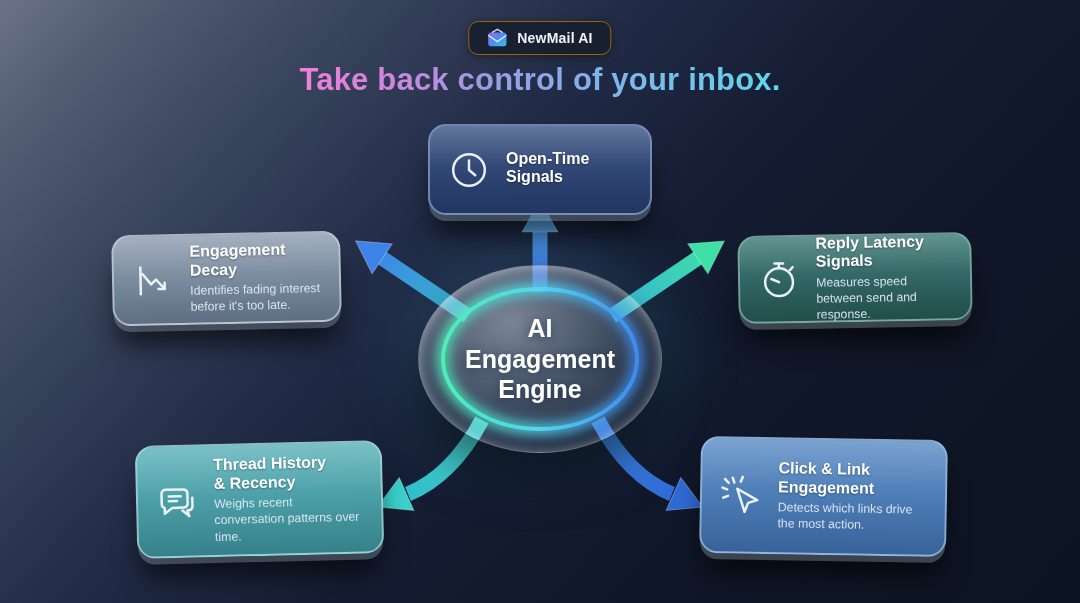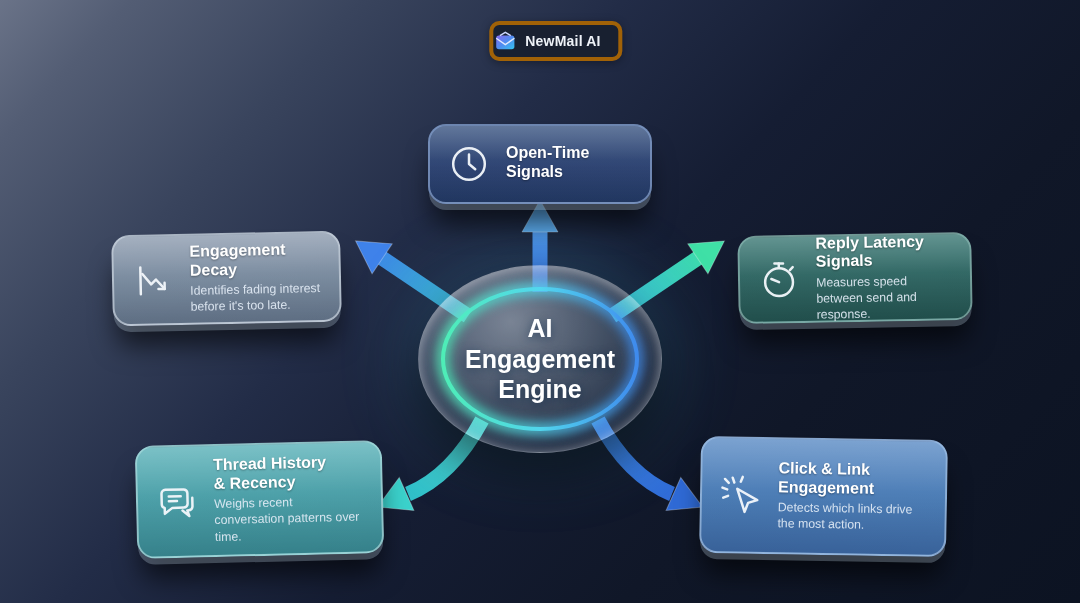--- a/index.html
+++ b/index.html
@@ -7,24 +7,23 @@
     width:1080px;height:603px;overflow:hidden;position:relative;
     font-family:"Liberation Sans",sans-serif;
     background:linear-gradient(133deg,#6a7388 0%,#535d74 8%,#39445d 22%,#222c47 38%,#151d33 54%,#101728 72%,#0c1322 100%);
   }
   .stage{position:absolute;inset:0;}
 
   
   .badge{
     position:absolute;top:21px;left:50%;transform:translateX(-50%);
     display:flex;align-items:center;gap:9px;z-index:5;
-    padding:6px 18px 6px 1px;border-radius:10px;
-    background:rgba(24,31,47,0.92);border:4px solid #a16207;
+    padding:6px 18px 6px 17px;border-radius:10px;
+    background:rgba(24,31,47,0.92);border:1px solid #a16207;
     box-shadow:0 2px 8px rgba(0,0,0,0.35);
-    margin-left:16px;
   }
   .badge-label{color:#eef2f8;font-size:14px;font-weight:600;letter-spacing:.2px;}
 
   
   .heading{position:absolute;top:62px;left:0;width:100%;text-align:center;z-index:5;}
   .heading span{
     display:inline-block;font-size:31px;font-weight:700;letter-spacing:.2px;
     background:linear-gradient(90deg,#f07fd8 0%,#d285dd 18%,#9d9ae4 38%,#84aee8 58%,#74c3ec 80%,#5fd8e8 100%);
     -webkit-background-clip:text;background-clip:text;color:transparent;
   }
@@ -42,21 +41,21 @@
   }
   .card-icon{flex:0 0 auto;width:46px;height:46px;opacity:.95;}
   .card-icon svg{width:100%;height:100%;}
   .card-text{position:relative;}
   .card-title{
     font-size:16px;font-weight:700;color:#ffffff;margin-bottom:3px;
     white-space:pre-line;line-height:1.15;text-shadow:0 1px 2px rgba(0,0,0,0.35);
   }
   .card-desc{font-size:12.3px;color:rgba(228,237,247,0.9);line-height:1.32;}
 
-  .card-open-time{left:428px;top:124px;width:224px;height:80px;
+  .card-open-time{left:428px;top:124px;width:224px;height:91px;
     background:linear-gradient(180deg,#36517f 0%,#2a4070 55%,#233a66 100%);
     border-color:rgba(170,195,235,0.55);}
   .card-engagement{left:112px;top:233px;width:229px;height:91px;transform:rotate(-1.2deg);
     background:linear-gradient(180deg,#8a99ad 0%,#75879b 55%,#64758b 100%);
     border-color:rgba(238,244,250,0.5);}
   .card-reply{left:738px;top:234px;width:234px;height:88px;transform:rotate(-1deg);
     background:linear-gradient(180deg,#367571 0%,#2a5f5c 60%,#235350 100%);
     border-color:rgba(205,232,228,0.45);}
   .card-thread{left:136px;top:443px;width:247px;height:113px;transform:rotate(-1.4deg);
     background:linear-gradient(180deg,#55afb6 0%,#459aa3 55%,#398993 100%);
@@ -136,20 +135,23 @@
           </linearGradient>
         </defs>
         <rect x="2" y="5" width="20" height="15" rx="3" fill="url(#envG)"></rect>
         <path d="M2 8 L12 15 L22 8" fill="none" stroke="#dfe8ff" stroke-width="1.6"></path>
         <path d="M6 5 L12 1.5 L18 5" fill="none" stroke="#cdd8ff" stroke-width="1.6"></path>
       </svg>
     </span>
     <span class="badge-label">NewMail AI</span>
   </div>
 
+  <div class="heading">
+    <span>Take back control of your inbox.</span>
+  </div>
 
   <div class="engine">
     <div class="engine-disc"></div>
     <svg class="engine-ring" width="244" height="188" viewBox="0 0 244 188">
       <defs>
         <linearGradient id="ringG" x1="0" y1="0" x2="1" y2="0">
           <stop offset="0" stop-color="#4ef0b8"></stop>
             <stop offset="0.5" stop-color="#52d8f0"></stop>
             <stop offset="1" stop-color="#3f8cf0"></stop>
         </linearGradient>

